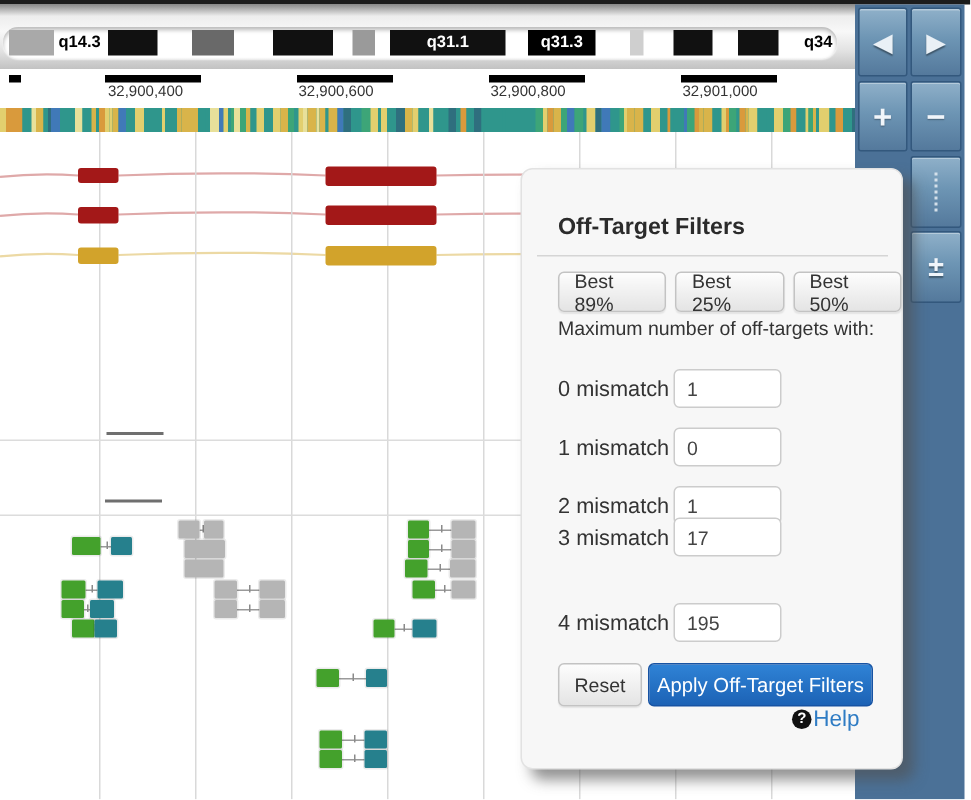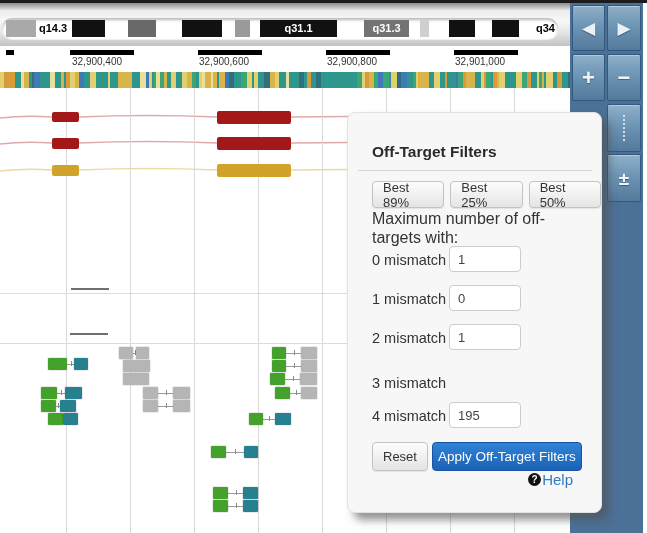--- a/index.html
+++ b/index.html
@@ -47,21 +47,21 @@
   #panel{position:absolute;left:347px;top:112px;width:255px;height:401px;background:#f7f7f7;
     border:1px solid #e2e2e2;border-radius:8px;box-sizing:border-box;z-index:6;
     box-shadow:7px 7px 9px rgba(80,80,80,.62);color:#333;}
   #panel-title{position:absolute;left:24px;top:30px;font-size:15.5px;font-weight:bold;color:#2b2b2b;}
   #panel-divider{position:absolute;left:10px;top:57px;width:234px;height:1px;background:#d5d5d5;}
   #preset-row{position:absolute;left:24px;top:68px;display:flex;gap:6px;}
   .btn{display:inline-flex;align-items:center;justify-content:center;height:25px;padding:0 10px;
     font-size:13px;color:#333;background:linear-gradient(180deg,#fdfdfd,#e4e4e4);
     border:1px solid #c3c3c3;border-radius:4px;box-shadow:0 1px 1px rgba(0,0,0,.08);cursor:pointer;
     font-family:"Liberation Sans","DejaVu Sans",sans-serif;}
-  #panel-desc{position:absolute;left:24px;top:96px;width:218px;font-size:16px;line-height:19px;color:#333;}
+  #panel-desc{position:absolute;left:24px;top:96px;width:218px;font-size:13px;line-height:19px;color:#333;}
   .mrow{position:absolute;left:24px;height:28px;}
   .mlabel{position:absolute;left:0;top:6px;font-size:14.5px;color:#333;white-space:nowrap;}
   .minput{position:absolute;left:77px;top:0;width:72px;height:26px;box-sizing:border-box;
     border:1px solid #ccc;border-radius:4px;background:#fff;font-size:13px;color:#444;
     padding:0 0 0 8px;font-family:"Liberation Sans","DejaVu Sans",sans-serif;}
   #action-row{position:absolute;left:24px;top:329px;width:210px;display:flex;}
   #apply-btn{margin-left:4px;height:27px;width:148px;display:inline-flex;align-items:center;justify-content:center;
     font-size:13.5px;color:#fff;background:linear-gradient(180deg,#2f83d6,#1c62b5);
     border:1px solid #1753a3;border-radius:4px;cursor:pointer;}
   #reset-btn{height:27px;}
@@ -79,21 +79,21 @@
   <div id="ideo-strip">
     <div id="ideo-bar">
         <div class="band" style="left: 4px; width: 30px; background: rgb(169, 169, 169);"></div>
         <div class="band" style="left: 70px; width: 33px; background: rgb(17, 17, 17);"></div>
         <div class="band" style="left: 126px; width: 28px; background: rgb(105, 105, 105);"></div>
         <div class="band" style="left: 180px; width: 40px; background: rgb(17, 17, 17);"></div>
         <div class="band" style="left: 233px; width: 15px; background: rgb(154, 154, 154);"></div>
         <div class="band" style="left: 258px; width: 77px; background: rgb(17, 17, 17);">
           <span class="band-label-light">q31.1</span>
         </div>
-        <div class="band" style="left: 350px; width: 45px; background: #737373; margin-left: 12px;">
+        <div class="band" style="left: 350px; width: 45px; background: #000000;">
           <span class="band-label-light">q31.3</span>
         </div>
         <div class="band" style="left: 418px; width: 9px; background: rgb(207, 207, 207);"></div>
         <div class="band" style="left: 447px; width: 26px; background: rgb(17, 17, 17);"></div>
         <div class="band" style="left: 490px; width: 27px; background: rgb(17, 17, 17);"></div>
         <div class="band-label-dark" style="left: 37px;">q14.3</div>
         <div class="band-label-dark" style="left: 534px;">q34</div>
       </div>
   </div>
 
@@ -384,21 +384,22 @@
         <input class="minput" type="text" value="1" style="">
       </div>
       <div class="mrow" style="top: 172px; width: 210px;">
         <span class="mlabel">1 mismatch</span>
         <input class="minput" type="text" value="0" style="">
       </div>
       <div class="mrow" style="top: 211px; width: 210px;">
         <span class="mlabel">2 mismatch</span>
         <input class="minput" type="text" value="1" style="">
       </div>
-      <div class="mrow" style="top: 256px; width: 210px;">
+      <div class="mrow" style="top: 232px; width: 210px;">
         <span class="mlabel">3 mismatch</span>
+        <input class="minput" type="text" value="17" style="">
       </div>
       <div class="mrow" style="top: 289px; width: 210px;">
         <span class="mlabel">4 mismatch</span>
         <input class="minput" type="text" value="195" style="">
       </div>
     </div>
 </div>
 
 </body></html>

